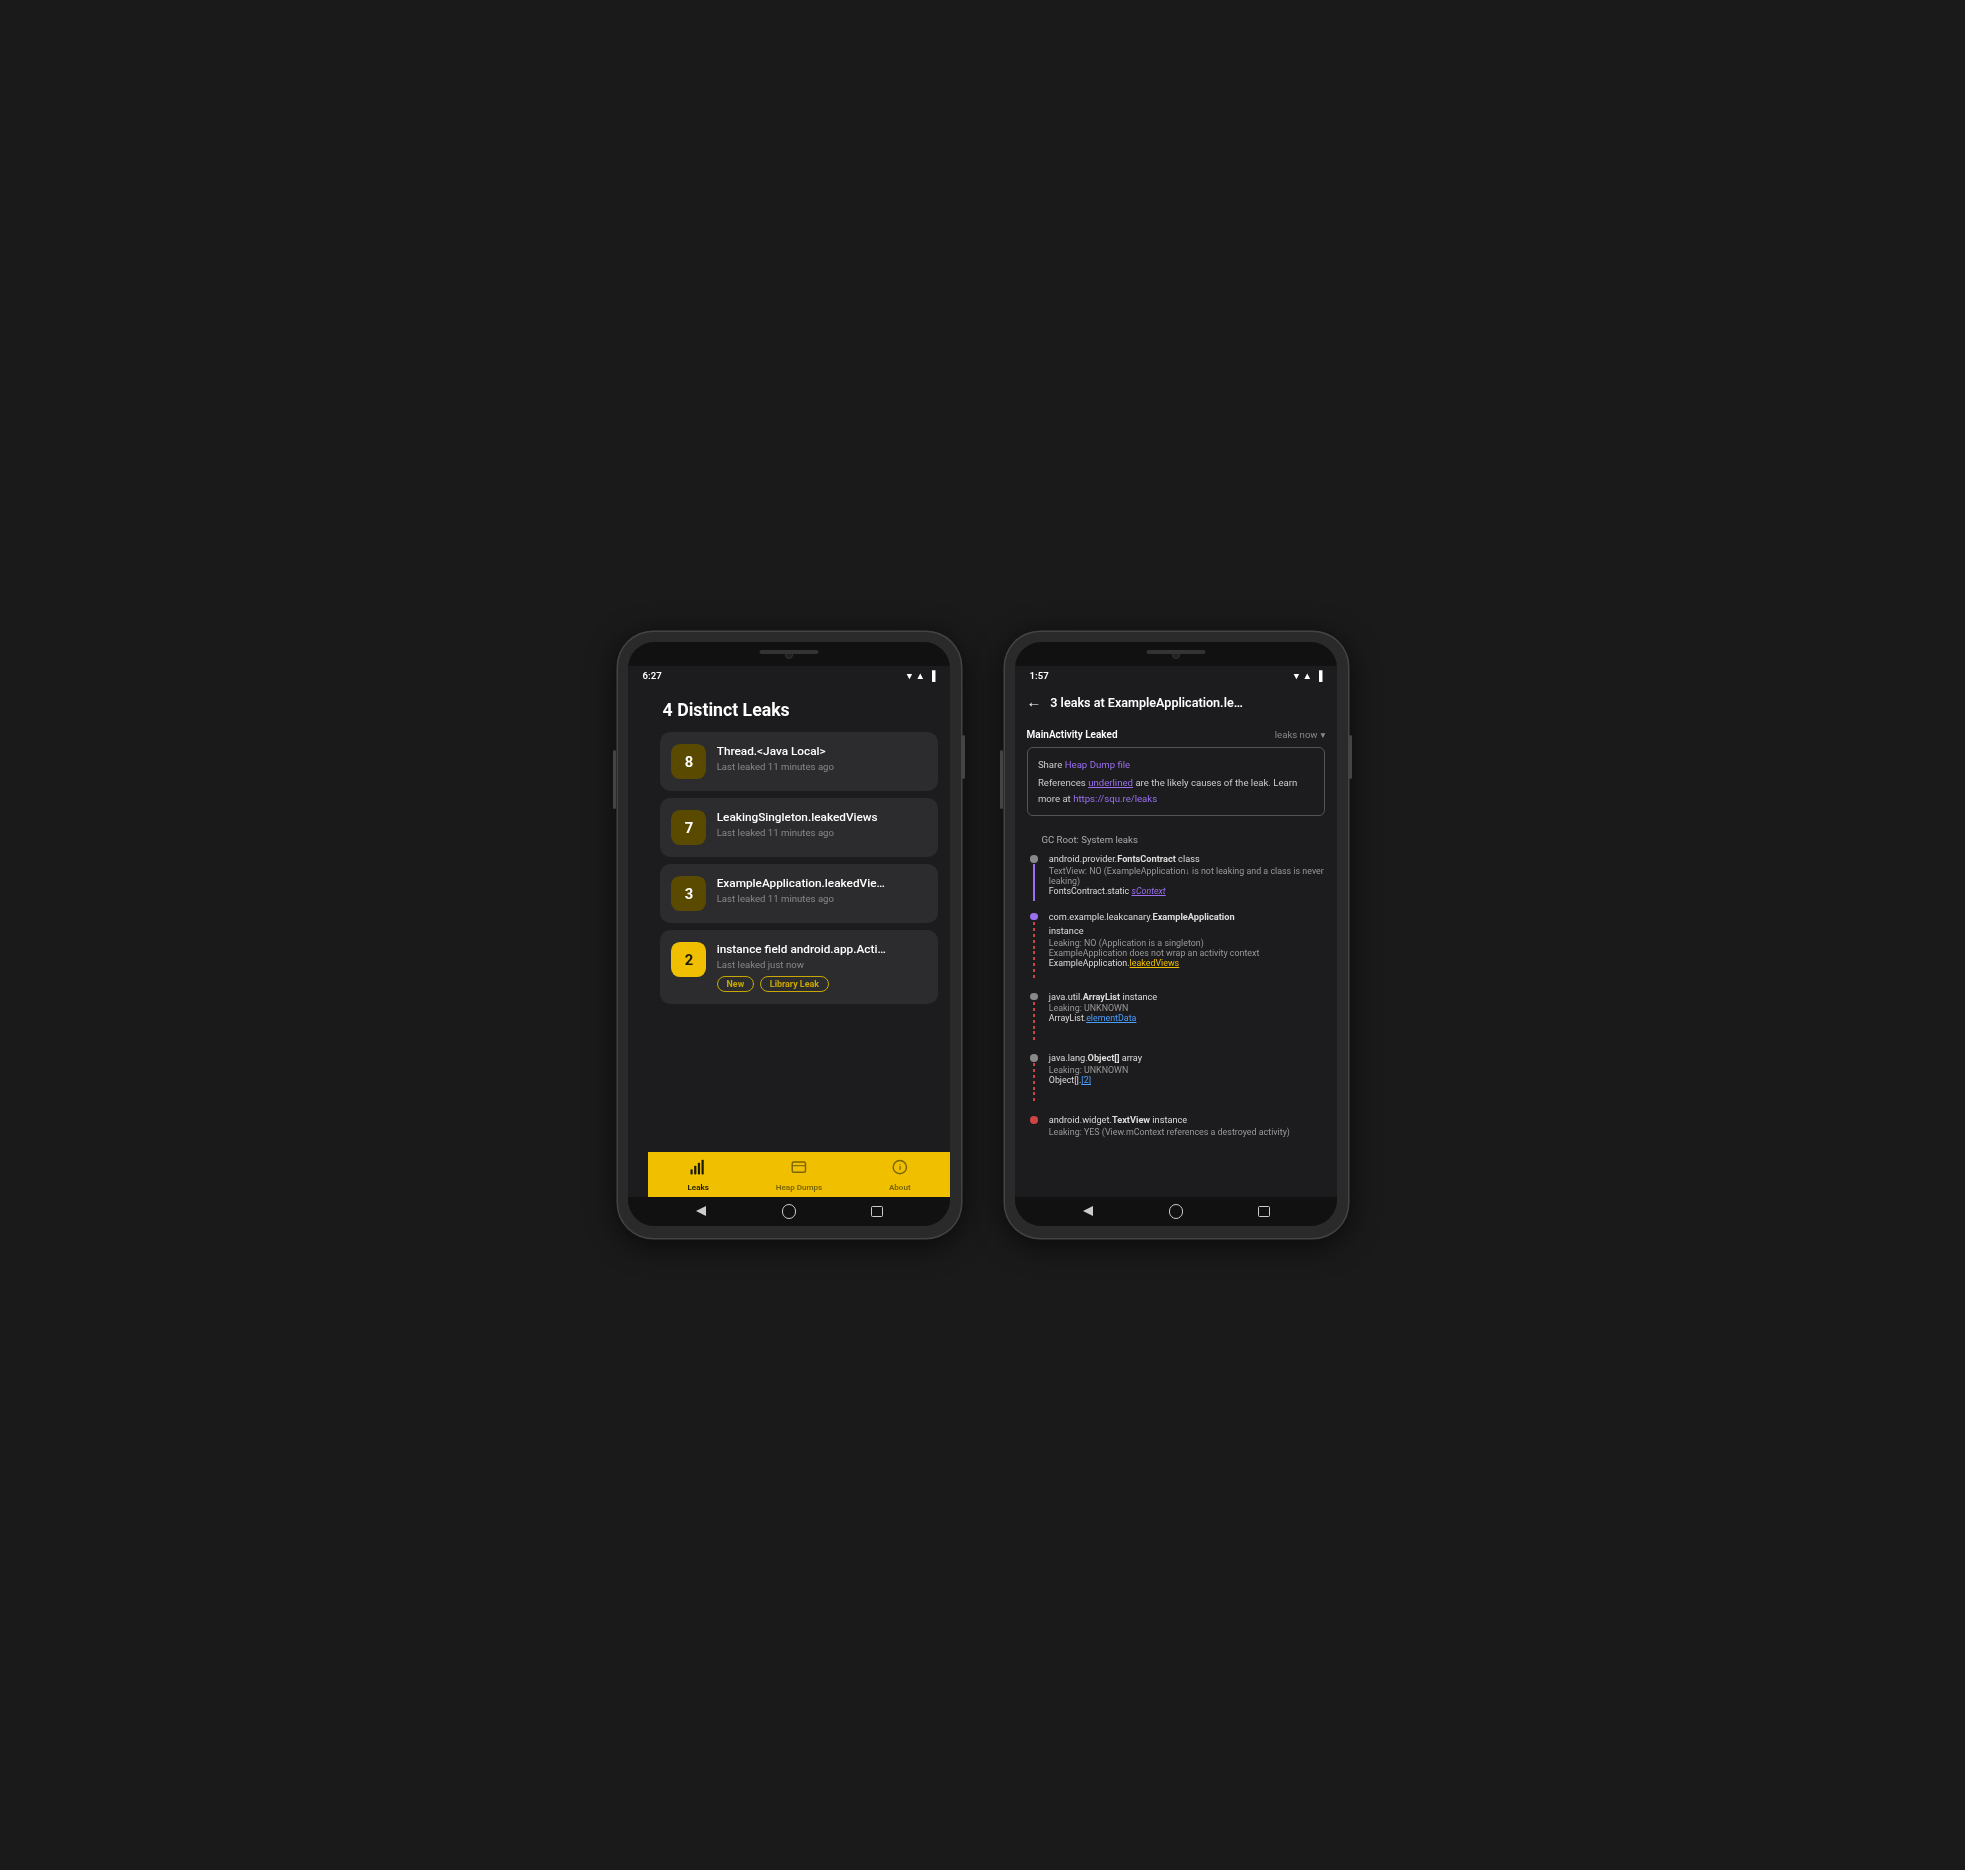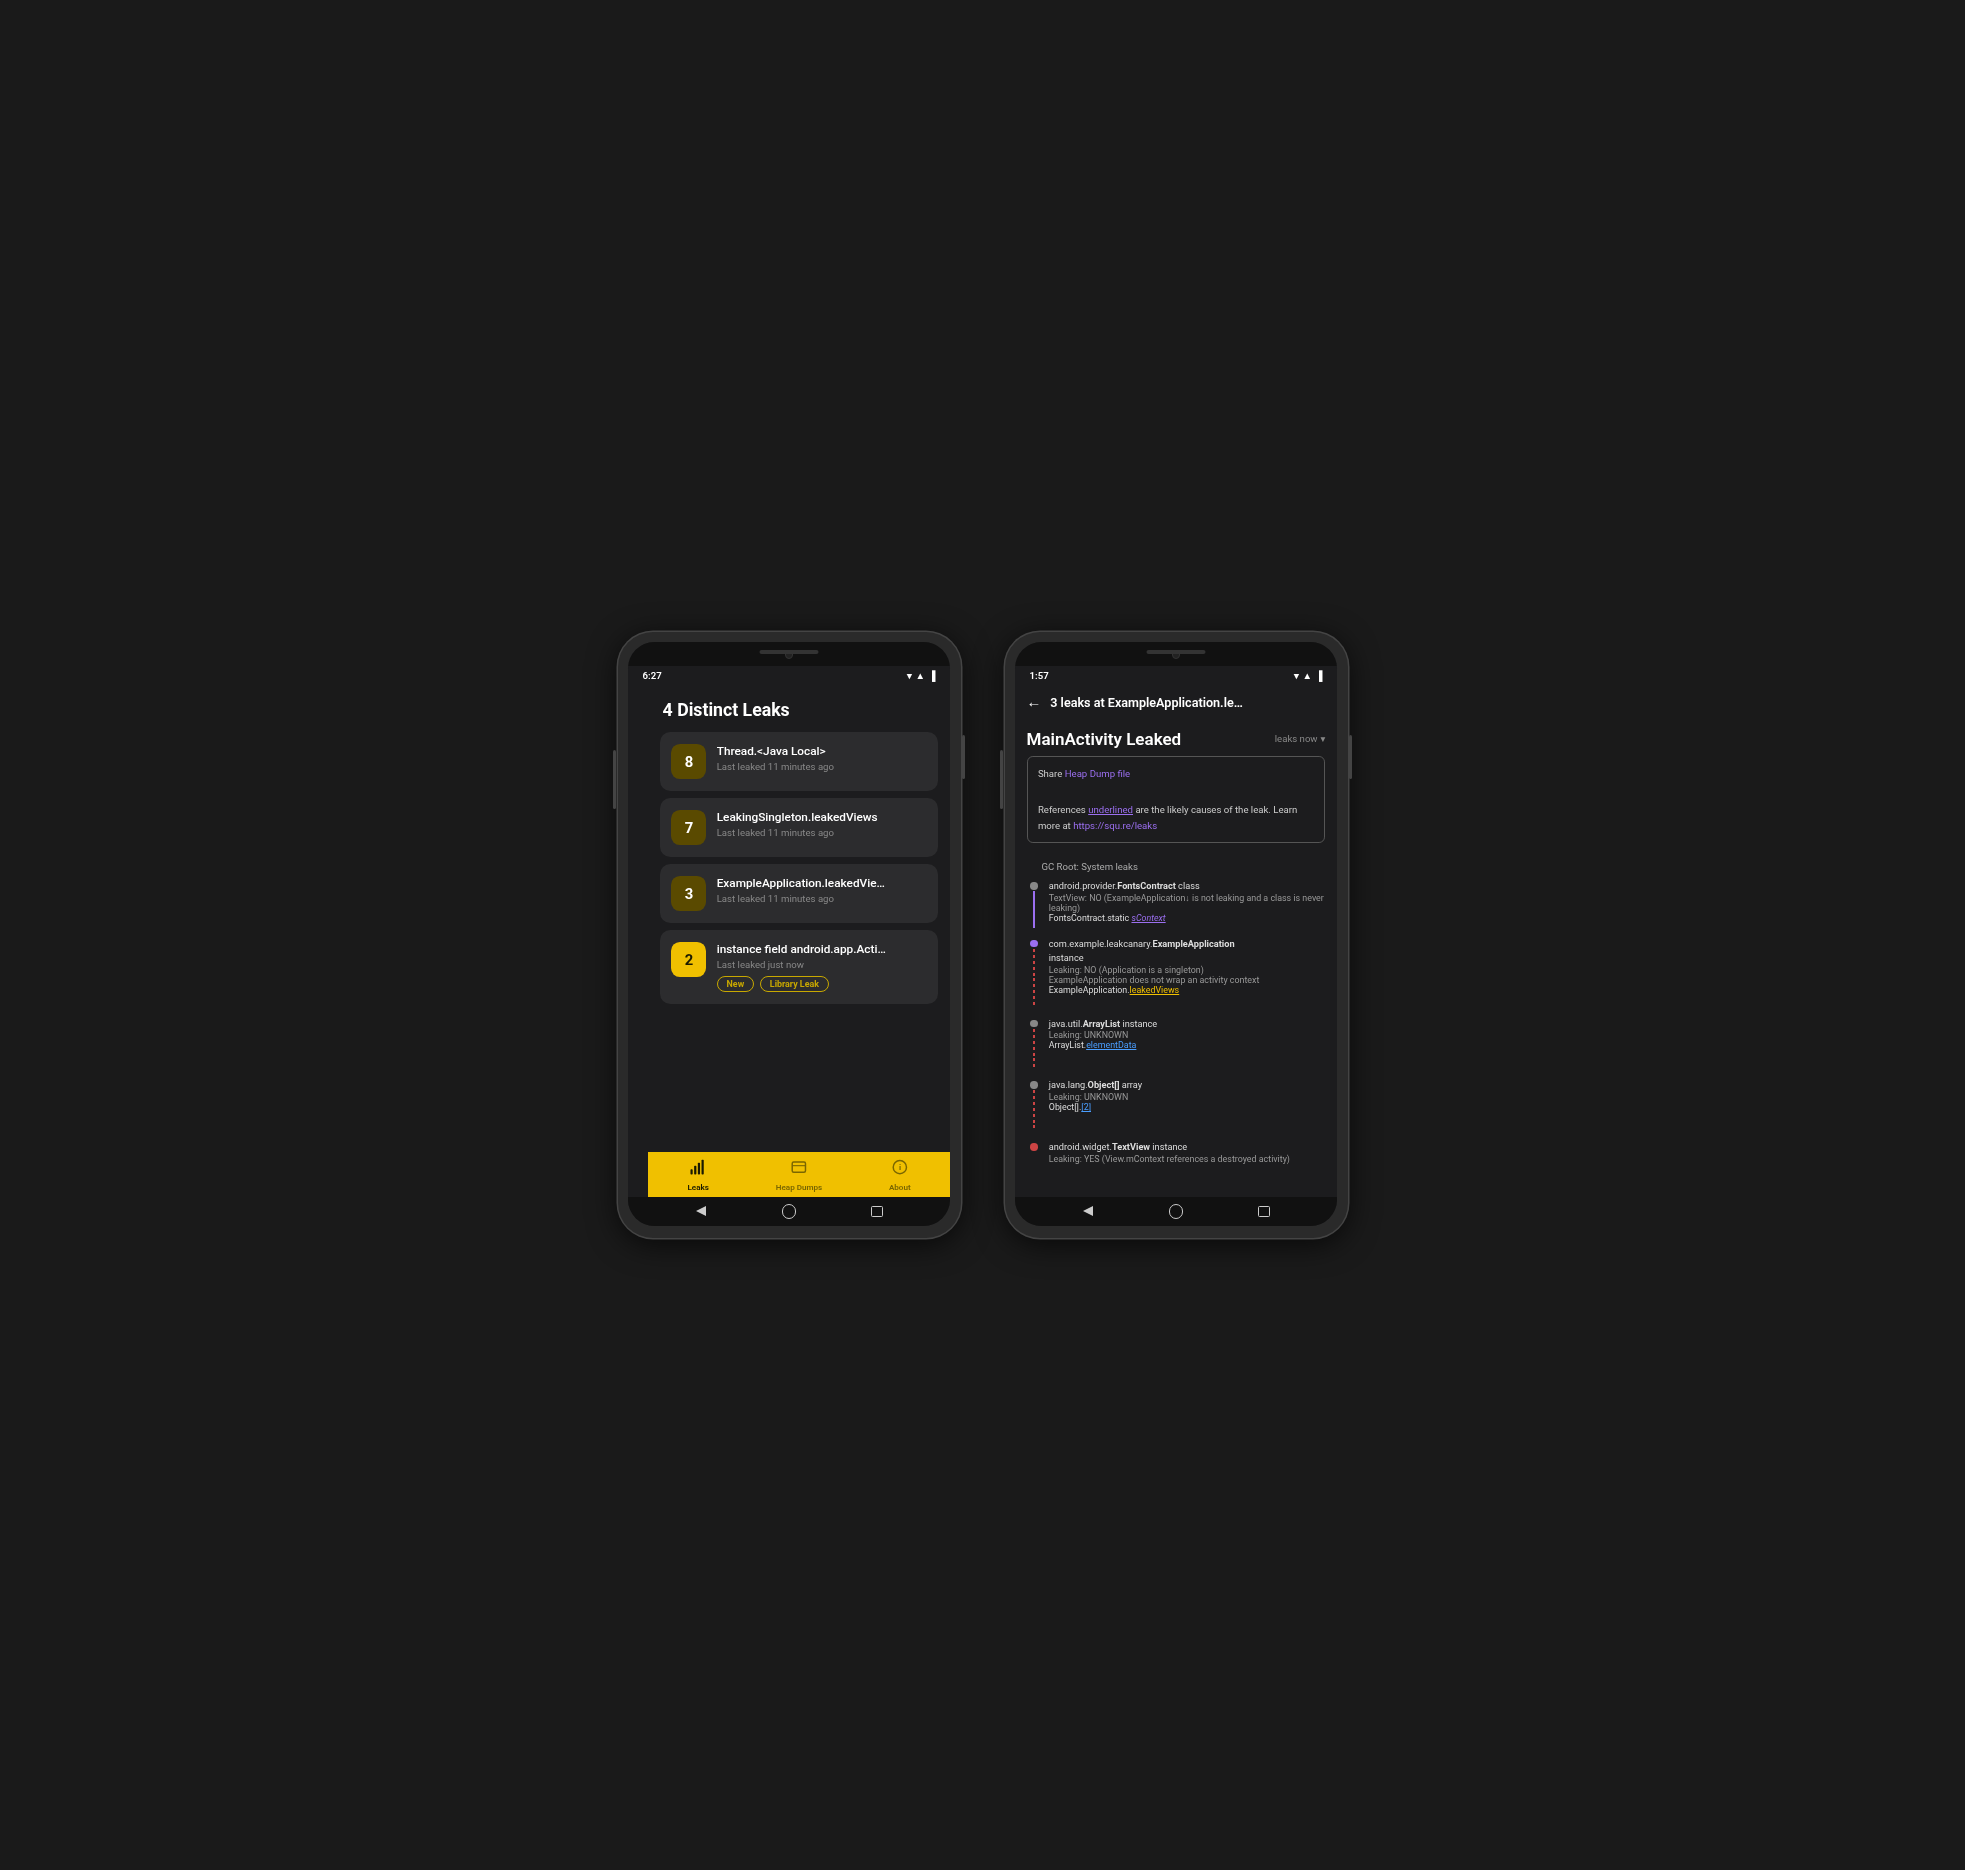--- a/index.html
+++ b/index.html
@@ -258,21 +258,21 @@
     }
 
     .detail-subheader {
       padding: 7.4px 11.8px;
       display: flex;
       justify-content: space-between;
       align-items: center;
     }
     .leak-class-name {
       color: #fff;
-      font-size: 17px;
+      font-size: 10px;
       font-weight: 600;
     }
     .leak-time-detail {
       color: #888;
       font-size: 9.6px;
       display: flex;
       align-items: center;
       gap: 3px;
     }
 
@@ -551,21 +551,21 @@
       <span class="leak-time-detail">
         <span>leaks now</span>
         <span>▾</span>
       </span>
     </div>
 
     <div class="detail-info-box">
       <p>
         <span>Share </span><span class="link-text">Heap Dump file</span>
       </p>
-      <p style="margin-top:21px;">
+      <p style="margin-top:3px;">
         <span>References </span><span class="link-text-purple">underlined</span><span> are the likely causes of the leak. Learn more at </span><span class="link-text">https://squ.re/leaks</span>
       </p>
     </div>
 
     <div class="trace-container">
 
       <div class="trace-header">GC Root: System leaks</div>
 
       <div class="trace-item">
         <div class="trace-line-col">

